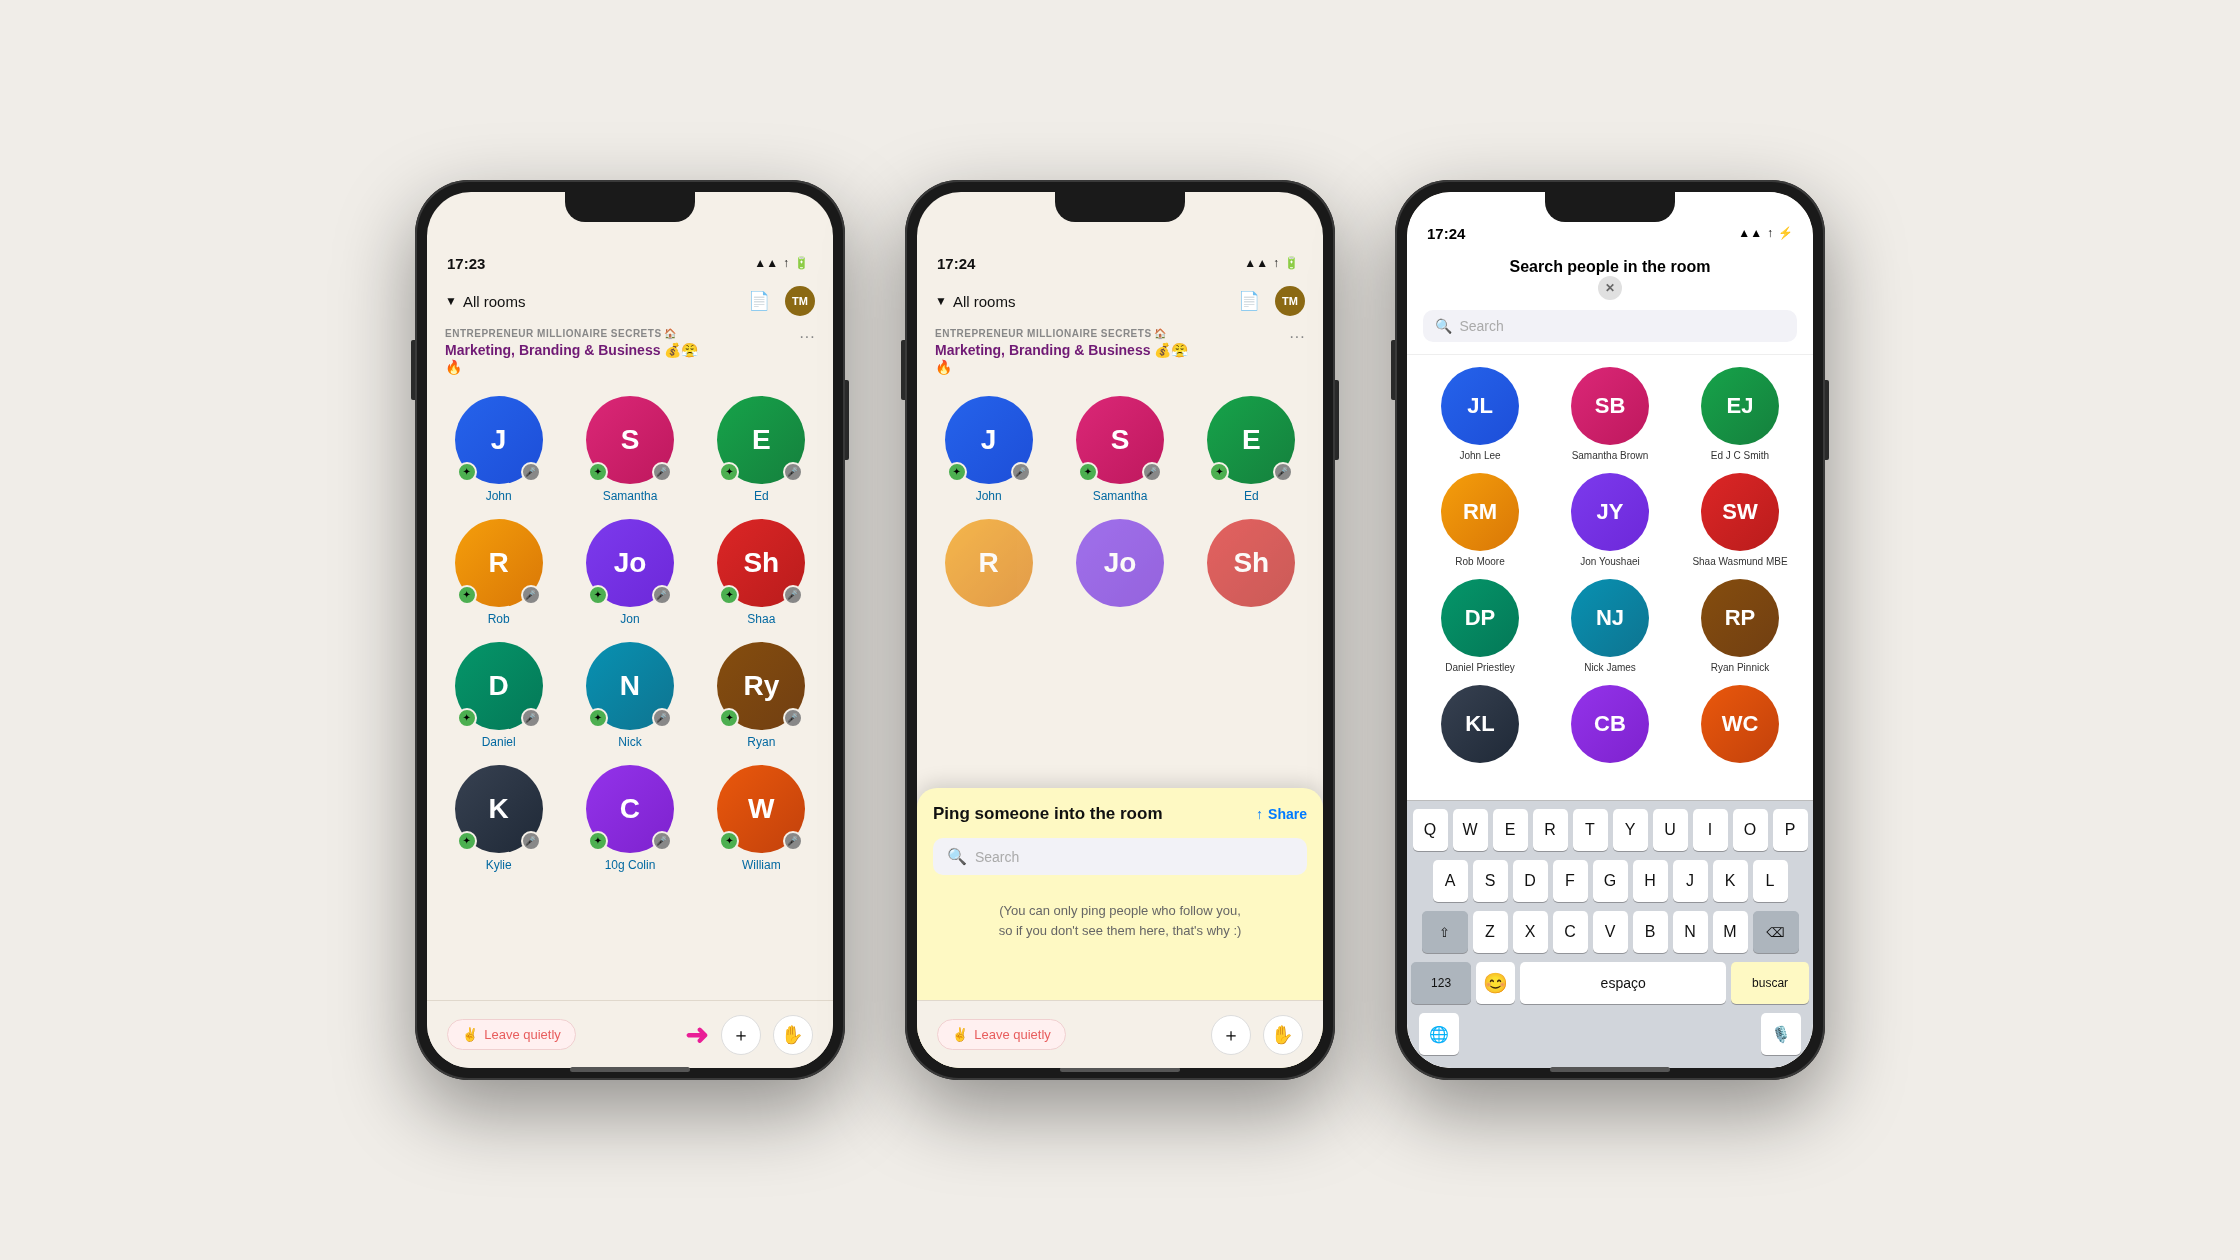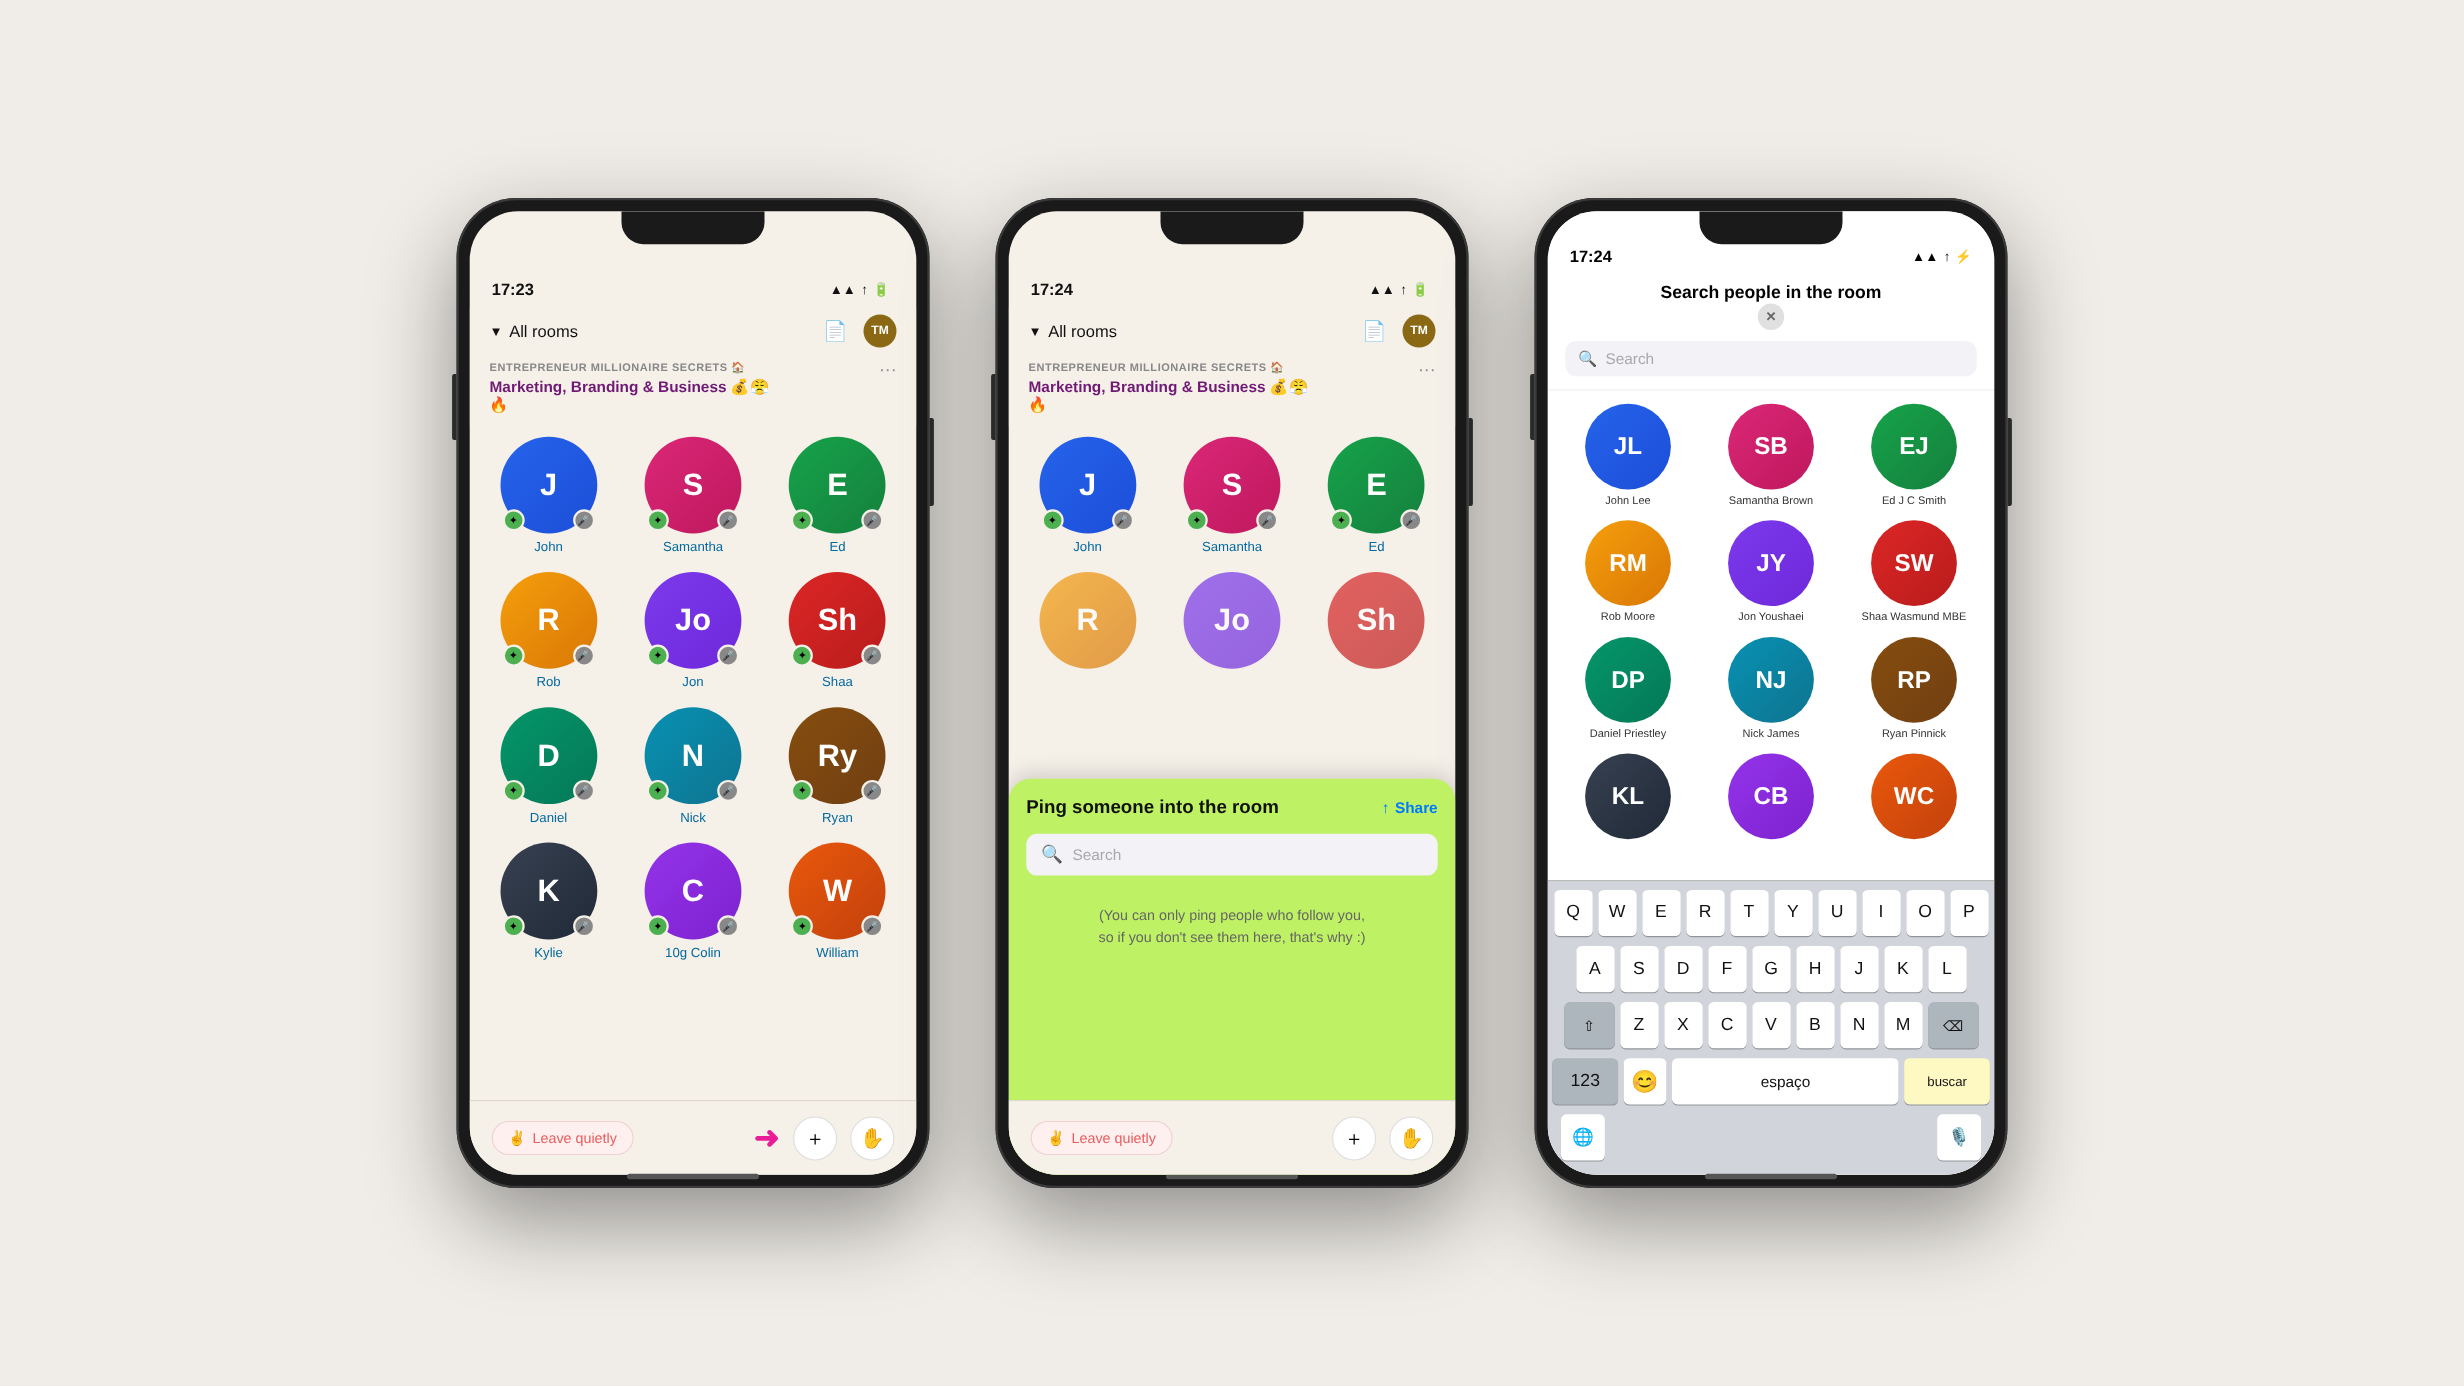--- a/index.html
+++ b/index.html
@@ -238,25 +238,25 @@
       display: flex;
       flex-direction: column;
       height: 100%;
       padding-top: 44px;
     }
     .modal-overlay {
       position: absolute;
       bottom: 0;
       left: 0;
       right: 0;
-      background: #bef264;
+      background: #fef9c3;
       border-radius: 20px 20px 0 0;
       box-shadow: 0 -4px 20px rgba(0,0,0,0.15);
       padding: 16px;
-      height: 360px;
+      height: 280px;
       z-index: 50;
     }
     .modal-title {
       font-size: 17px;
       font-weight: 600;
       color: #111;
       margin-bottom: 14px;
       display: flex;
       justify-content: space-between;
       align-items: center;
@@ -828,21 +828,21 @@
           <div class="key">Z</div>
           <div class="key">X</div>
           <div class="key">C</div>
           <div class="key">V</div>
           <div class="key">B</div>
           <div class="key">N</div>
           <div class="key">M</div>
           <div class="key key-special">⌫</div>
         </div>
         <div class="keyboard-row">
-          <div class="key key-special" style="width:62px;font-size:16px;">123</div>
+          <div class="key key-special" style="width:62px;font-size:12px;">123</div>
           <div class="key key-emoji" style="width:40px;">😊</div>
           <div class="key key-space">espaço</div>
           <div class="key key-buscar key-special" style="width:80px;font-size:12px;">buscar</div>
         </div>
         <div class="keyboard-row" style="justify-content:space-between;padding:0 8px;">
           <div class="key" style="width:40px;font-size:16px;">🌐</div>
           <div style="flex:1;background:transparent;"></div>
           <div class="key" style="width:40px;font-size:16px;">🎙️</div>
         </div>
       </div>

